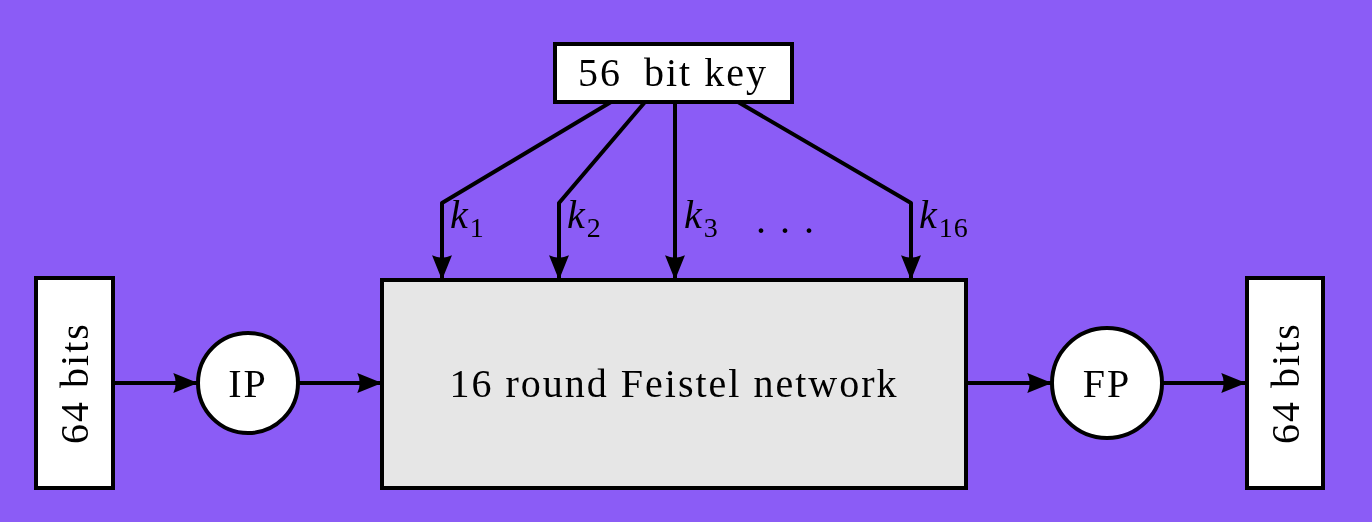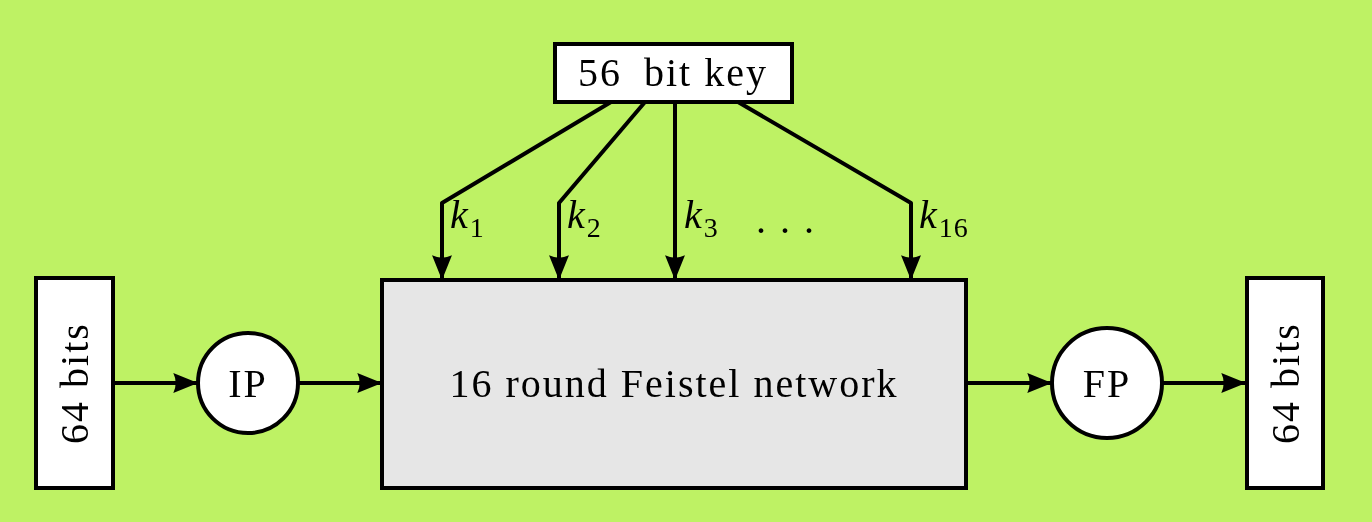--- a/index.html
+++ b/index.html
@@ -7,21 +7,21 @@
     padding: 0;
     background: #ffffff;
     width: 1372px;
     height: 522px;
     overflow: hidden;
   }
   .stage {
     position: relative;
     width: 1372px;
     height: 522px;
-    background: #bef264;
+    background: #8b5cf6;
   }
   svg text {
     font-family: "Liberation Serif", serif;
     font-size: 40px;
     letter-spacing: 2px;
     fill: #000000;
   }
   .node-shape {
     stroke: #000000;
     stroke-width: 4px;

